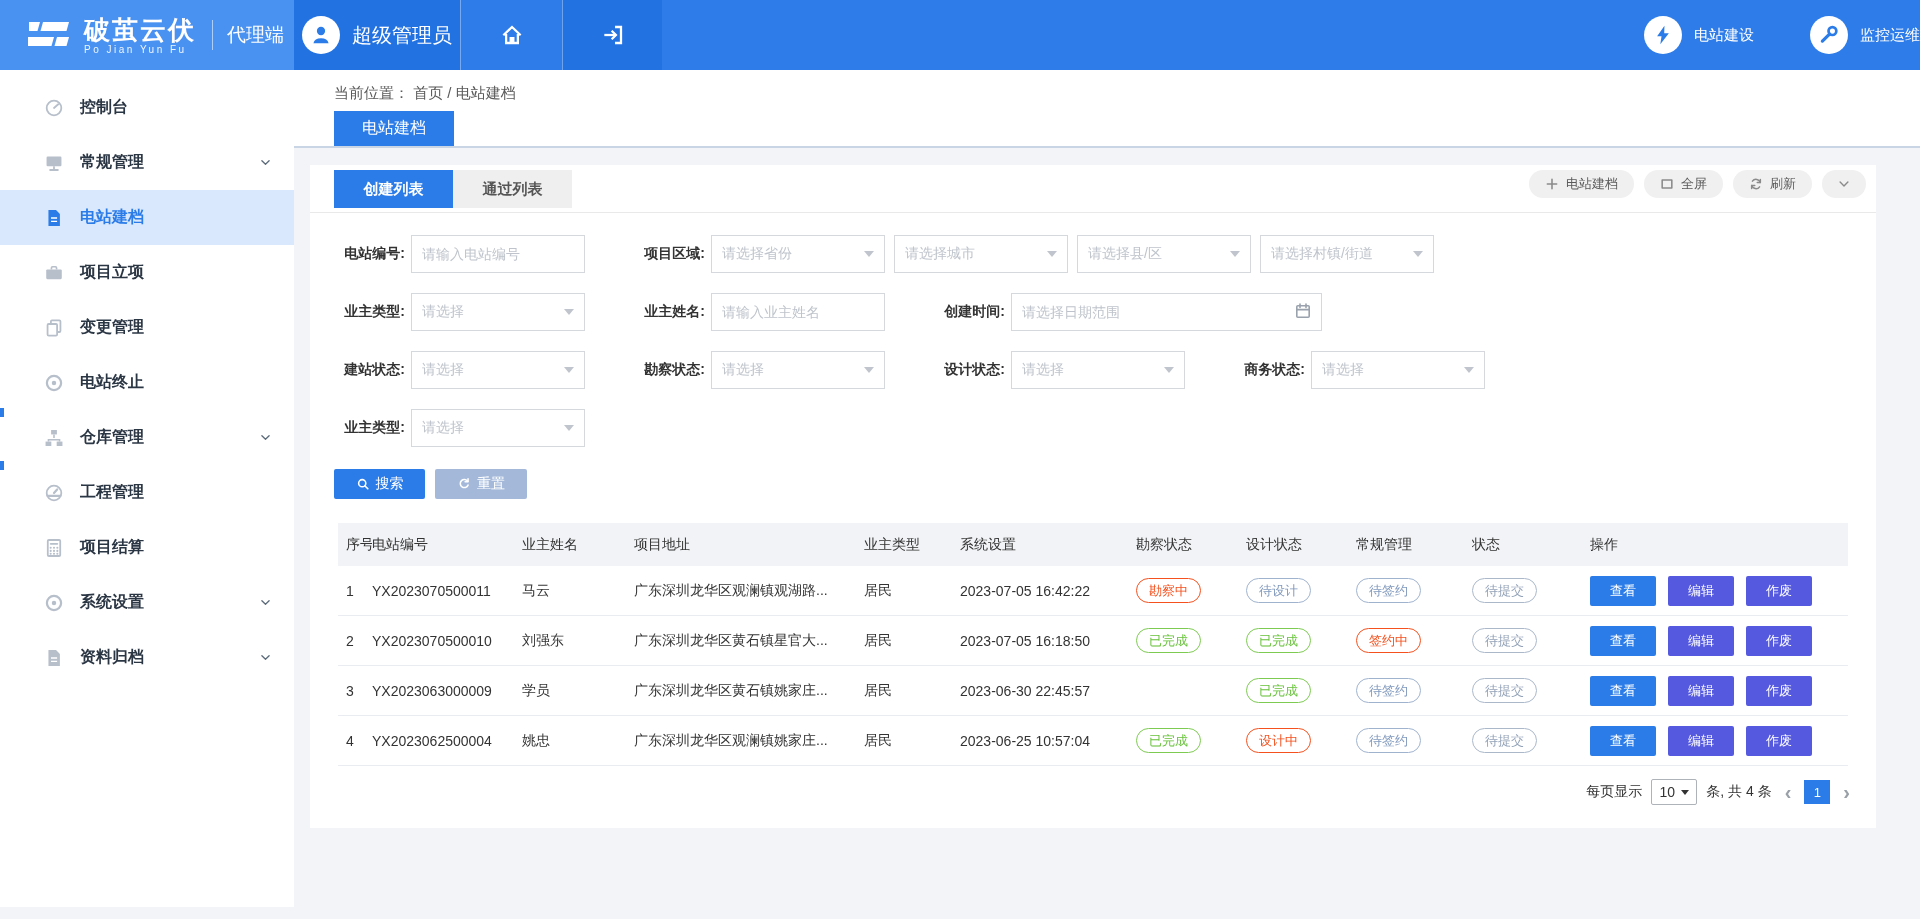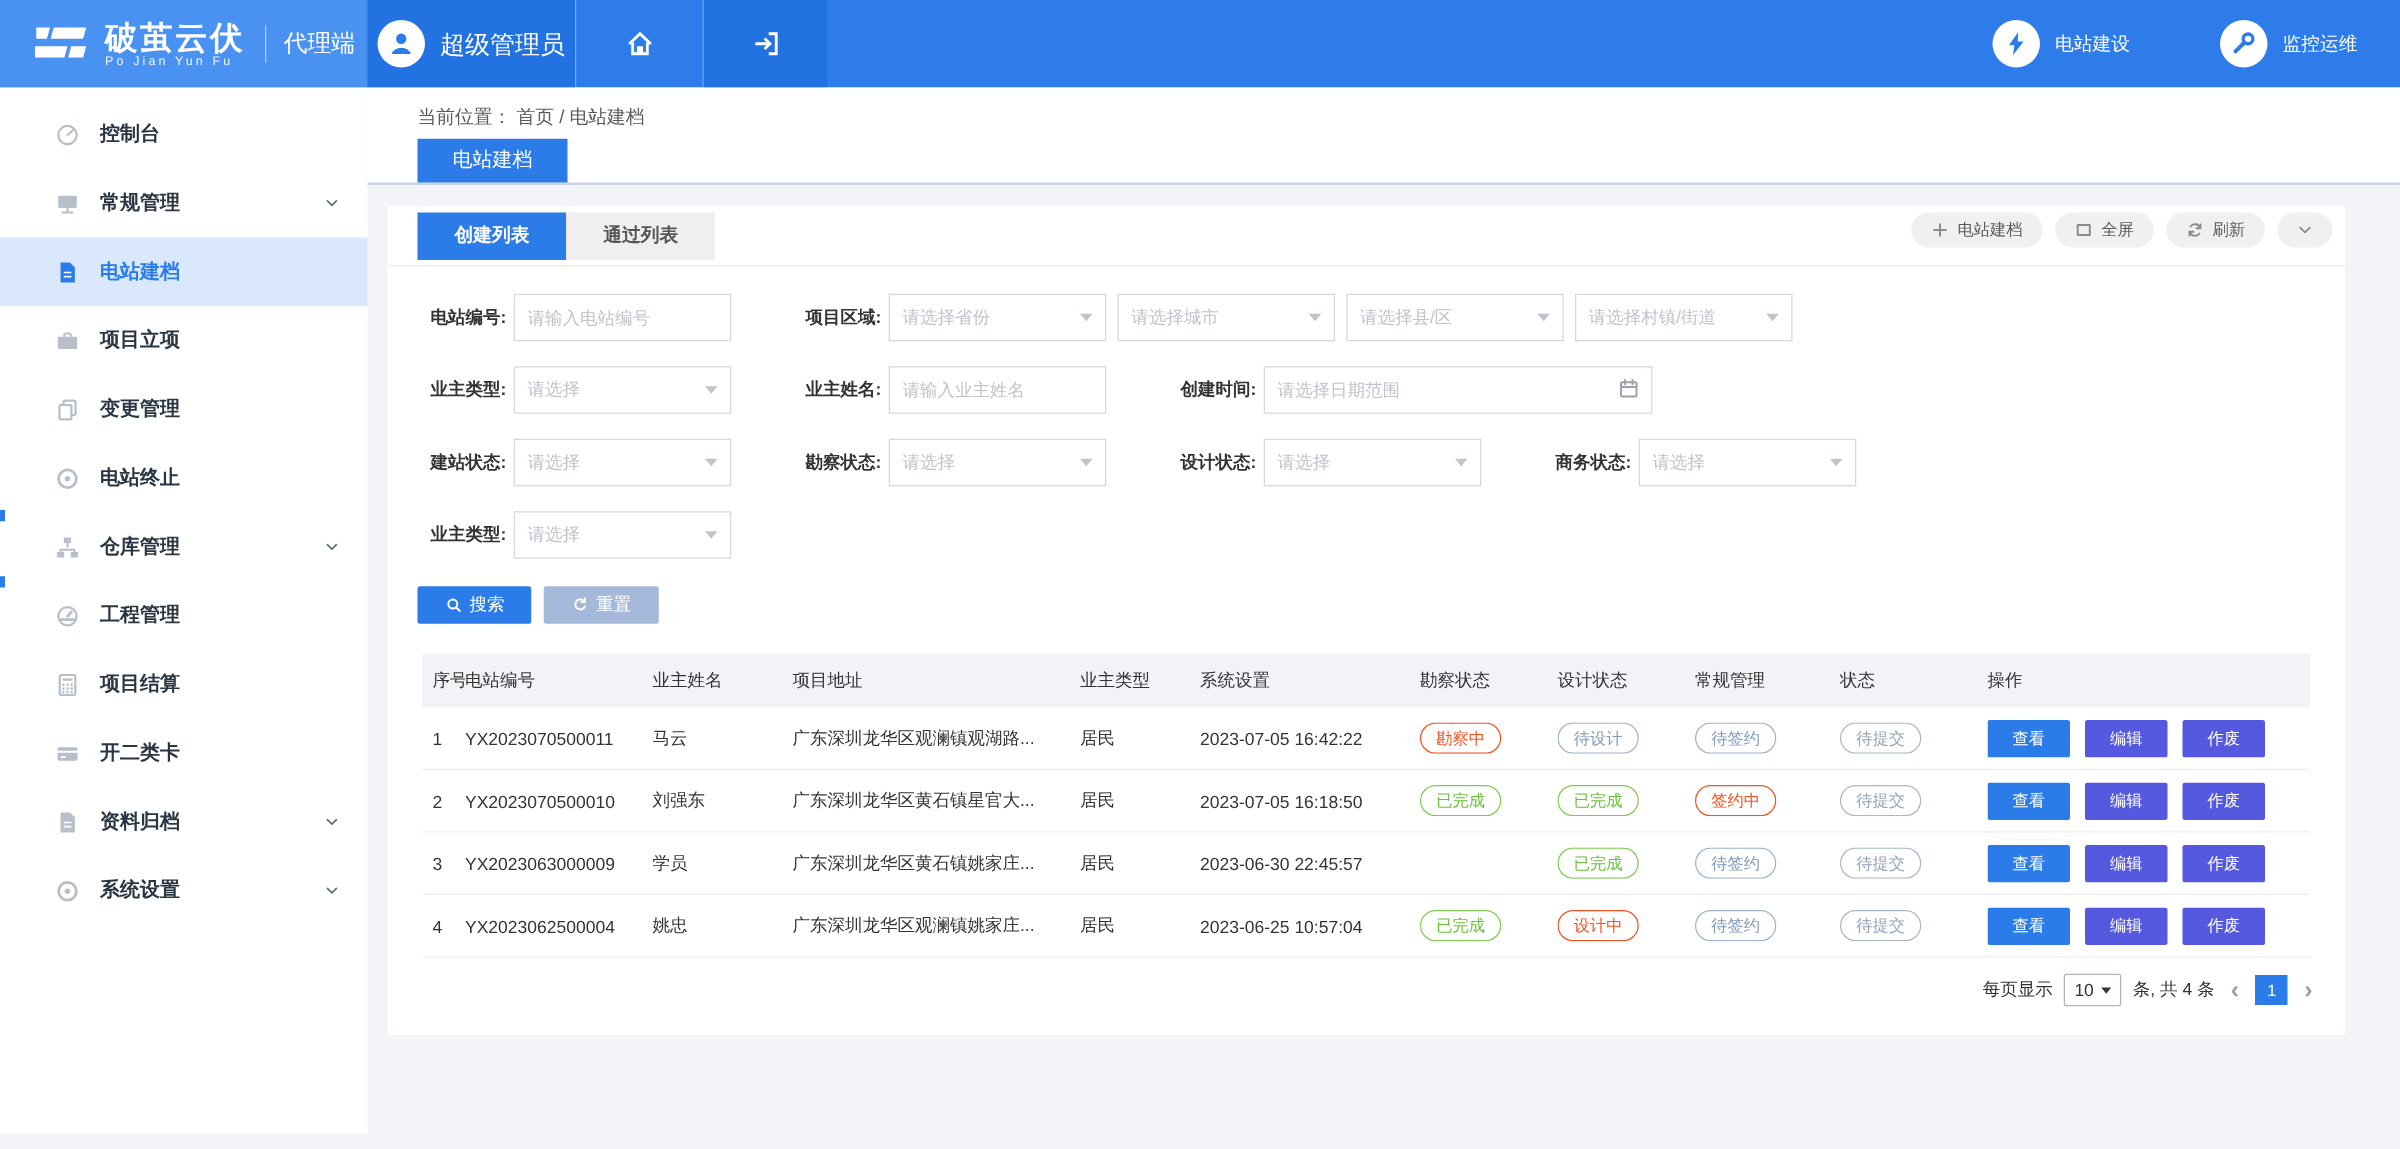--- a/index.html
+++ b/index.html
@@ -17,21 +17,21 @@
   .portal { font-size:19px; }
   .seg { display:flex; align-items:center; justify-content:center; flex:none; }
   .seg-user { width:166px; background:#2372e2; gap:12px; }
   .avatar { width:38px; height:38px; border-radius:50%; background:#fff; color:#2b7ce8; display:flex; align-items:center; justify-content:center; }
   .avatar svg { width:24px; height:24px; }
   .user-name { font-size:20px; }
   .seg-home { width:102px; border-left:1px solid rgba(255,255,255,.35); }
   .seg-logout { width:100px; background:#2372e2; border-left:1px solid rgba(255,255,255,.35); }
   .seg-home svg,.seg-logout svg { width:24px; height:24px; }
   .header-spacer { flex:1; }
-  .hnav { display:flex; align-items:center; gap:72px; margin-right:34px; }
+  .hnav { display:flex; align-items:center; gap:56px; }
   .hnav-item { display:flex; align-items:center; gap:12px; cursor:pointer; }
   .hnav-circle { width:38px; height:38px; border-radius:50%; background:#fff; color:#2b7ce8; display:flex; align-items:center; justify-content:center; }
   .hnav-circle svg { width:22px; height:22px; }
   .hnav-label { font-size:15px; }
 
   
   .sidebar { position:absolute; top:70px; left:0; bottom:12px; width:294px; background:#fff; padding-top:10px; }
   .side-item { height:55px; display:flex; align-items:center; padding:0 22px 0 44px; font-size:16px; font-weight:bold; color:#2b3644; cursor:pointer; position:relative; }
   .side-item .icon { width:20px; height:20px; color:#b7bfcb; margin-right:16px; flex:none; display:flex; align-items:center; justify-content:center; }
   .side-item .icon svg { width:20px; height:20px; }
@@ -270,51 +270,40 @@
             <rect x="3.4" y="1.8" width="11.2" height="14.4" rx="1"></rect>
             <path d="M6 5.2 h6"></path>
             <path d="M6 8.8 h.01 M9 8.8 h.01 M12 8.8 h.01 M6 11.6 h.01 M9 11.6 h.01 M12 11.6 h.01 M6 14.2 h.01 M9 14.2 h.01 M12 14.2 h.01" stroke-width="1.9"></path>
           </svg>
         </span>
      <span class="side-label">项目结算</span>
 
    </div>
       <div class="side-item">
      <span class="icon">
-          <svg viewBox="0 0 18 18">
-            <rect x="1.8" y="4.4" width="14.4" height="9.6" rx="1.2" fill="currentColor"></rect>
-            <path d="M1.8 7.6 h14.4" stroke="#fff" stroke-width="1.4"></path>
-            <path d="M4.2 11.4 h3.6" stroke="#fff" stroke-width="1.2"></path>
-          </svg>
-        </span>
-     <span class="side-label">开二类卡</span>
-
+          <svg viewBox="0 0 18 18" fill="none" stroke="currentColor" stroke-width="1.6" stroke-linecap="round" stroke-linejoin="round">
+            <circle cx="9" cy="9" r="6.4" stroke-width="2"></circle>
+            <circle cx="9" cy="9" r="2" fill="currentColor" stroke="none"></circle>
+          </svg>
+        </span>
+     <span class="side-label">系统设置</span>
+     <span class="side-chev">
+          <svg viewBox="0 0 18 18" fill="none" stroke="currentColor" stroke-width="1.8" stroke-linecap="round" stroke-linejoin="round">
+            <path d="M4 6.5 L9 11.5 L14 6.5"></path>
+          </svg>
+        </span>
    </div>
       <div class="side-item">
      <span class="icon">
           <svg viewBox="0 0 18 18">
             <path d="M4 1.8 h6.8 L14.3 5.3 V16.2 H4 Z" fill="currentColor"></path>
             <path d="M6.3 9 h5.5 M6.3 12 h5.5" stroke="#fff" stroke-width="1.2"></path>
           </svg>
         </span>
      <span class="side-label">资料归档</span>
-     <span class="side-chev">
-          <svg viewBox="0 0 18 18" fill="none" stroke="currentColor" stroke-width="1.8" stroke-linecap="round" stroke-linejoin="round">
-            <path d="M4 6.5 L9 11.5 L14 6.5"></path>
-          </svg>
-        </span>
-   </div>
-      <div class="side-item">
-     <span class="icon">
-          <svg viewBox="0 0 18 18" fill="none" stroke="currentColor" stroke-width="1.6" stroke-linecap="round" stroke-linejoin="round">
-            <circle cx="9" cy="9" r="6.4" stroke-width="2"></circle>
-            <circle cx="9" cy="9" r="2" fill="currentColor" stroke="none"></circle>
-          </svg>
-        </span>
-     <span class="side-label">系统设置</span>
      <span class="side-chev">
           <svg viewBox="0 0 18 18" fill="none" stroke="currentColor" stroke-width="1.8" stroke-linecap="round" stroke-linejoin="round">
             <path d="M4 6.5 L9 11.5 L14 6.5"></path>
           </svg>
         </span>
    </div>
     </div>
   <div class="side-mark" style="top:338px"></div>
   <div class="side-mark" style="top:391px"></div>
 </div>

